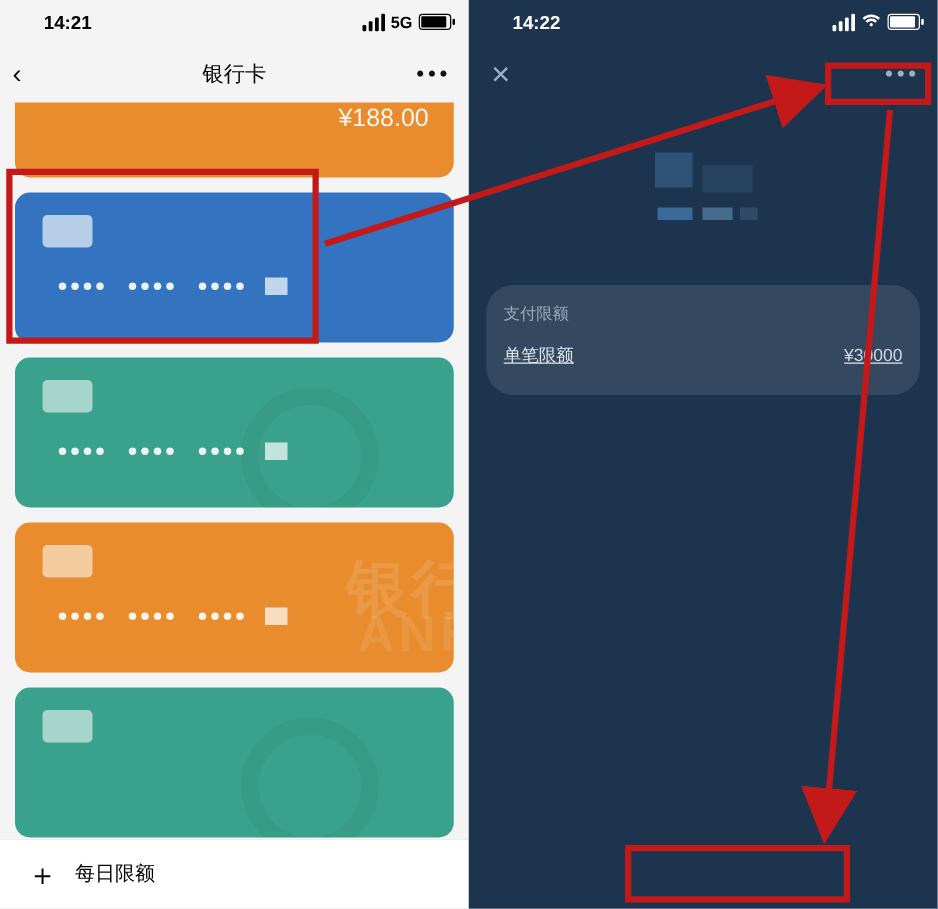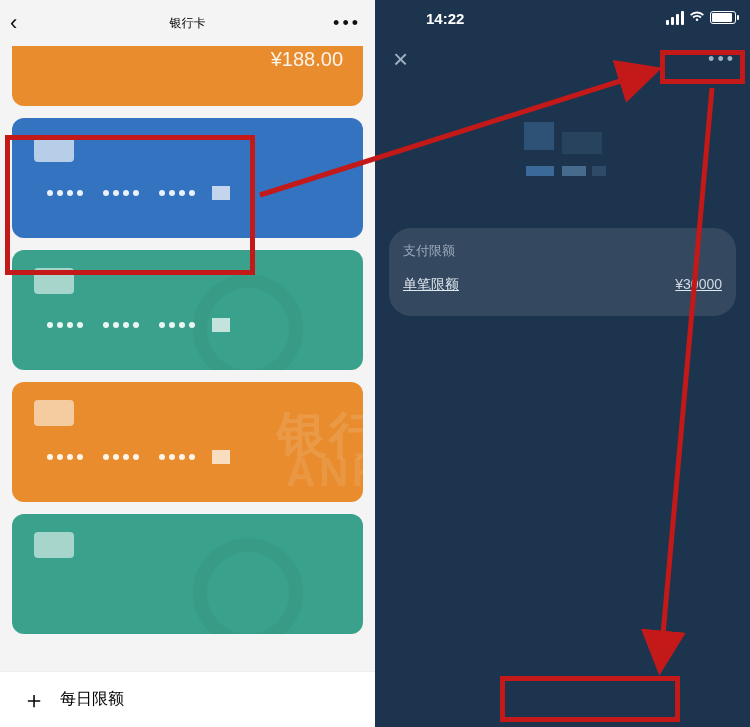--- a/index.html
+++ b/index.html
@@ -15,27 +15,27 @@
     .sbar .sig span { font-size:13px; }
     .bars { display:flex; align-items:flex-end; gap:2px; }
     .bars i { display:block; width:3px; background:#000; border-radius:1px; }
     .bars i:nth-child(1){height:5px}.bars i:nth-child(2){height:8px}.bars i:nth-child(3){height:11px}.bars i:nth-child(4){height:14px}
     .right .bars i { background:#fff; }
     .batt { width:26px; height:13px; border:1.5px solid #000; border-radius:3px; position:relative; }
     .batt::after { content:""; position:absolute; left:1px; top:1px; bottom:1px; right:3px; background:#000; border-radius:1px; }
     .batt::before{ content:""; position:absolute; right:-4px; top:3px; width:2px; height:5px; background:#000; border-radius:1px;}
     .right .batt, .right .batt::before { border-color:#fff; background:transparent; }
     .right .batt::after, .right .batt::before { background:#fff; }
-    .right .sbar { color:#fff;margin-left:16px; }
+    .right .sbar { color:#fff; }
     .wifi { font-size:14px; }
     
     .nav { position:relative; height:46px; display:flex; align-items:center; justify-content:center; }
     .nav .back { position:absolute; left:10px; font-size:22px; color:#111; }
     .nav .more { position:absolute; right:14px; font-size:18px; letter-spacing:3px; color:#111; }
-    .nav .title{ font-size:12px; font-weight:500; }
+    .nav .title{ font-size:17px; font-weight:500; }
     .right .nav .back, .right .nav .more { color:#9fb0c2; }
     
     .scroll { padding:0 12px; }
     .card { border-radius:12px; margin-bottom:12px; height:120px; position:relative; color:#fff; overflow:hidden; }
     .card.orange { background:#e88c2e; height:60px; border-radius:0 0 12px 12px; margin-top:0; }
     .card.blue   { background:#3373bf; }
     .card.green  { background:#3aa28c; }
     .card.orange2{ background:#e88c2e; }
     .card.green2 { background:#3aa28c; }
     .amount { position:absolute; right:20px; top:2px; font-size:20px; color:rgba(255,255,255,.9); }
@@ -68,20 +68,33 @@
     
     .ann { position:absolute; pointer-events:none; }
     .box { border:5px solid #c41919; position:absolute; }
     .arrow { position:absolute; }
   </style>
 </head>
 <body>
 <div class="wrap">
 
 <div class="phone left">
+  <div class="sbar">
+    <div class="time">14:21</div>
+    <div class="sig">
+      <span class="bars">
+            <i></i>
+            <i></i>
+            <i></i>
+            <i></i>
+          </span>
+      <span>5G</span>
+      <span class="batt"></span>
+    </div>
+  </div>
   <div class="nav">
     <div class="back">‹</div>
     <div class="title">银行卡</div>
     <div class="more">•••</div>
   </div>
   <div class="scroll">
     <div class="card orange">
       <div class="amount">¥188.00</div>
     </div>
     <div class="card blue">

